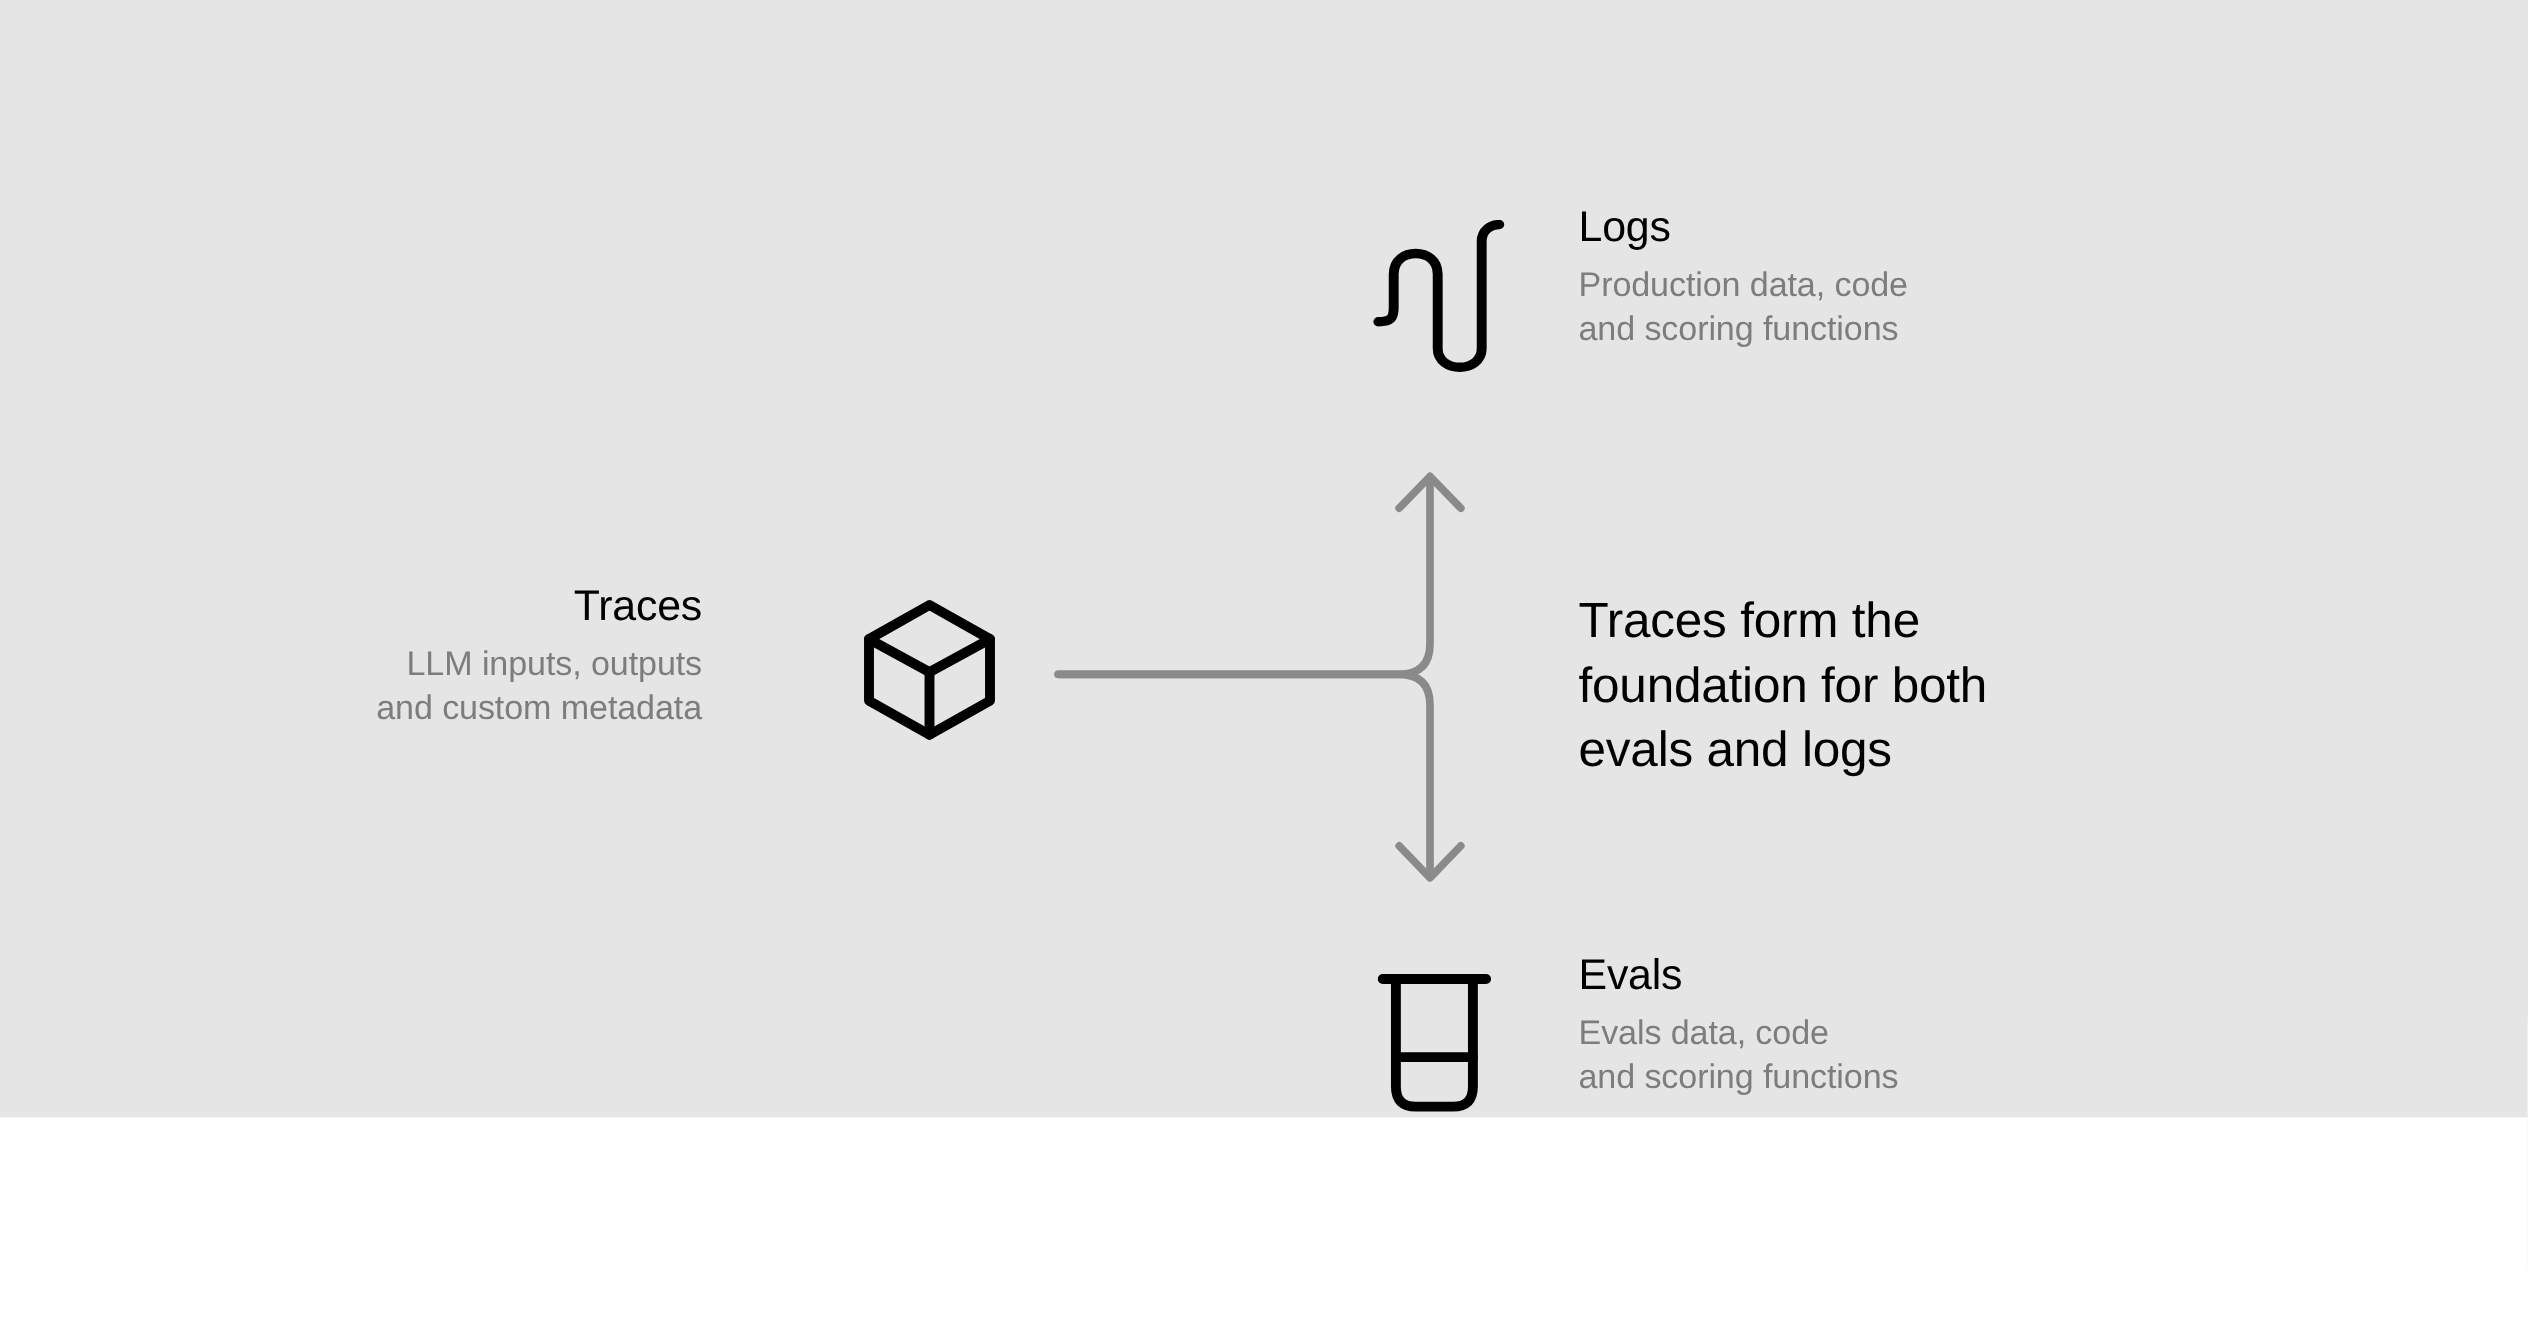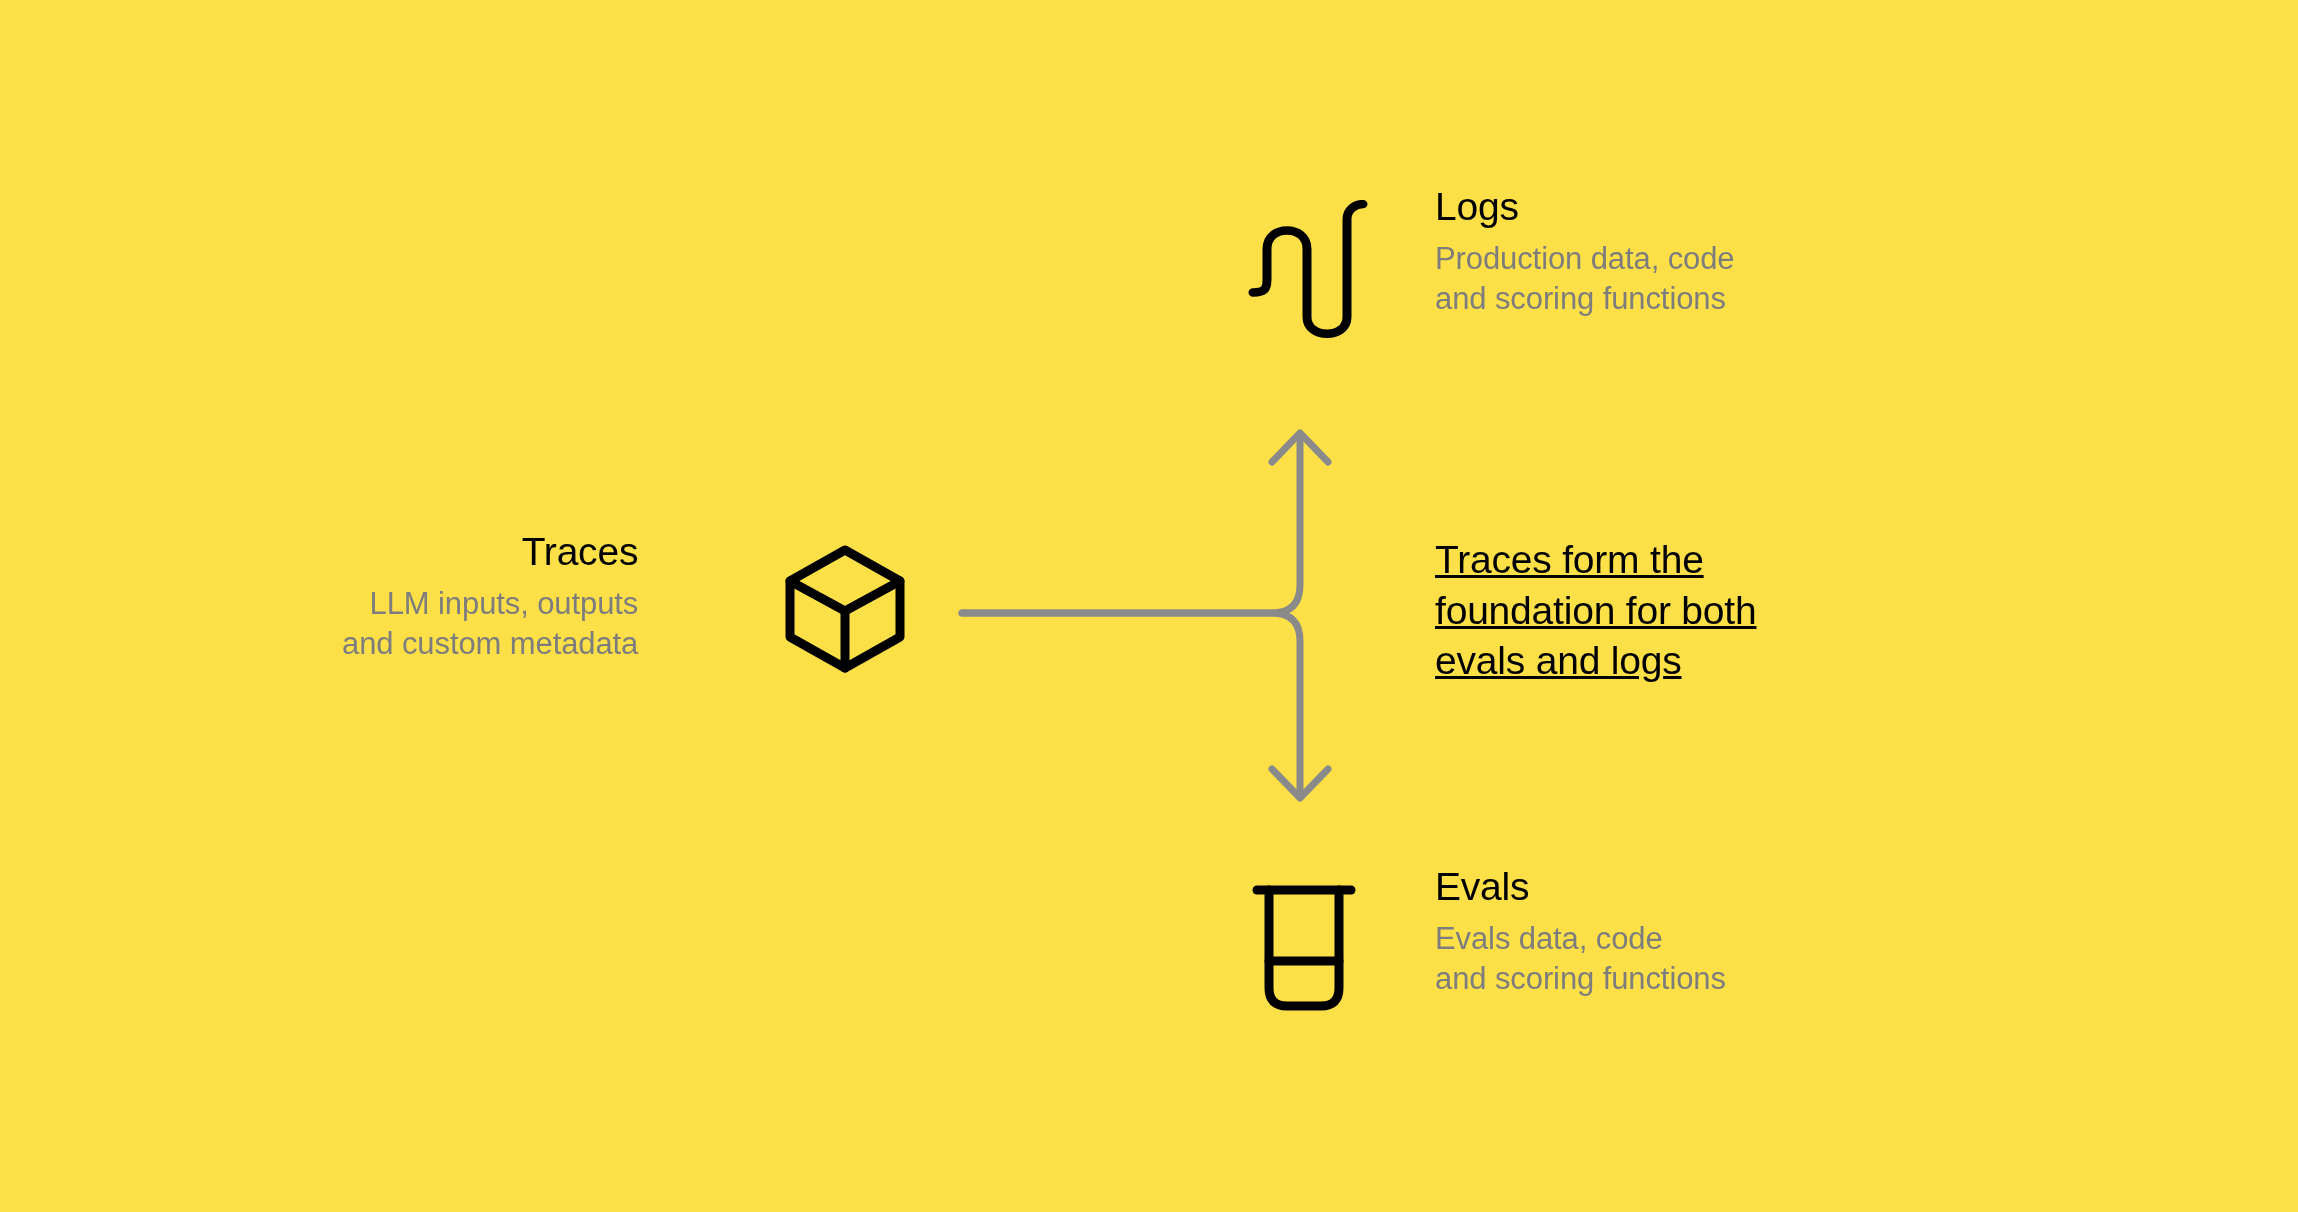--- a/index.html
+++ b/index.html
@@ -7,22 +7,22 @@
     padding: 0;
     background: #ffffff;
   }
   body {
     font-family: "Liberation Sans", sans-serif;
     -webkit-font-smoothing: antialiased;
   }
   #canvas {
     position: relative;
     width: 2298px;
-    height: 1212px;
-    background: #fde047;
+    height: 1016px;
+    background: #e5e5e5;
     overflow: hidden;
   }
 
   
   .block {
     position: absolute;
   }
   .title {
     font-size: 39px;
     font-weight: 400;
@@ -38,26 +38,25 @@
     color: #7d7d7d;
     line-height: 1.28;
     letter-spacing: -0.1px;
     margin: 0;
     padding-top: 11px;
   }
   .subtitle .ln { display: block; white-space: nowrap; }
 
   .statement {
     position: absolute;
-    font-size: 39px;
+    font-size: 45px;
     font-weight: 400;
     color: #000000;
     line-height: 1.30;
     letter-spacing: -0.2px;
-    text-decoration: underline;
   }
   .statement .ln { display: block; white-space: nowrap; }
 
   
   .icon {
     position: absolute;
     display: block;
   }
 
   

